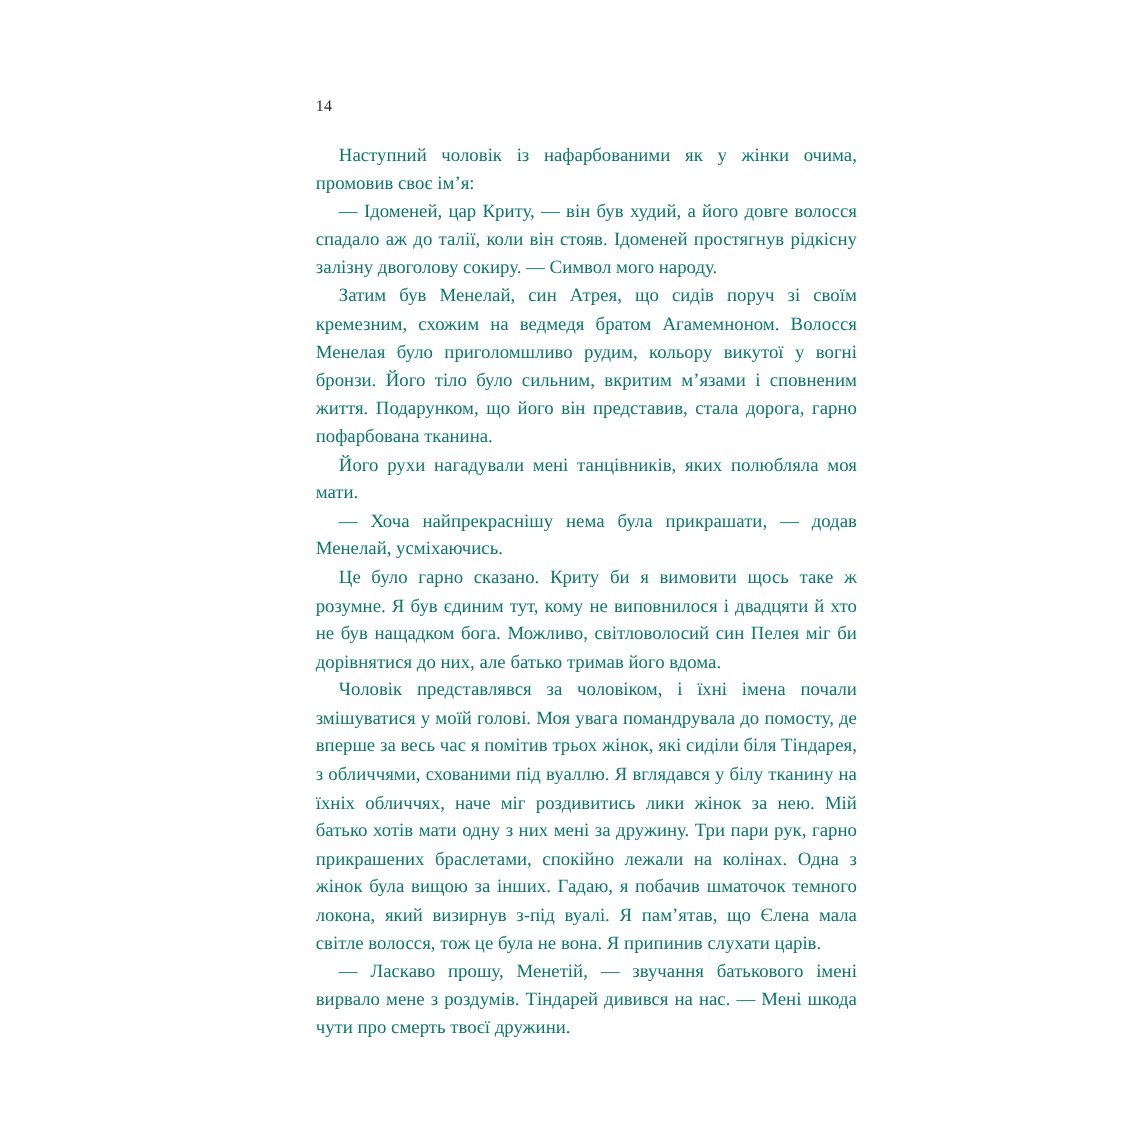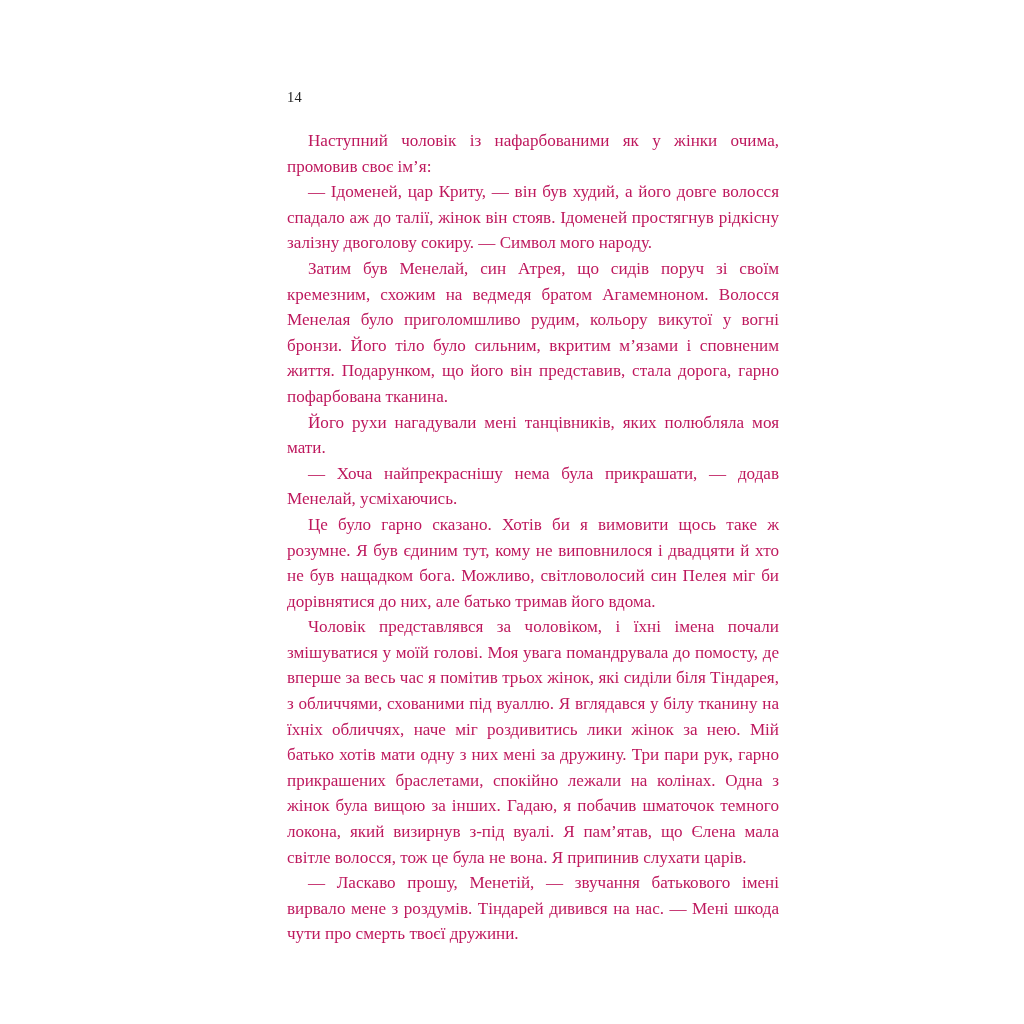--- a/index.html
+++ b/index.html
@@ -35,21 +35,21 @@
 
   .textblock {
     position: absolute;
     left: 287px;
     top: 128px;
     width: 492px;
     font-size: 17.1px;
     line-height: 25.6px;
     text-align: justify;
     text-justify: inter-word;
-    color: #be185d;
+    color: #0f766e;
     -webkit-font-smoothing: antialiased;
   }
 
   .textblock p {
     margin: 0;
     text-indent: 21px;
     text-align: justify;
     hyphens: manual;
   }
 
@@ -61,22 +61,22 @@
 </style>
 </head>
 <body>
 
 <div class="page">
 
   <div class="folio">14</div>
 
   <div class="textblock" id="textblock">
       <p>Наступний чоловік із нафарбованими як у жінки очима, промовив своє ім’я:</p>
-      <p>— Ідоменей, цар Криту, — він був худий, а його довге во­лосся спадало аж до талії, жінок він стояв. Ідоменей простягнув рідкісну залізну двоголову сокиру. — Символ мого народу.</p>
+      <p>— Ідоменей, цар Криту, — він був худий, а його довге во­лосся спадало аж до талії, коли він стояв. Ідоменей простягнув рідкісну залізну двоголову сокиру. — Символ мого народу.</p>
       <p>Затим був Менелай, син Атрея, що сидів поруч зі своїм кремезним, схожим на ведмедя братом Агамемноном. Волосся Менелая було приголомшливо рудим, кольору викутої у вогні бронзи. Його тіло було сильним, вкритим м’язами і сповненим життя. Подарунком, що його він представив, стала дорога, гарно пофарбована тканина.</p>
       <p>Його рухи нагадували мені танцівників, яких полюбляла моя мати.</p>
       <p>— Хоча найпрекраснішу нема була прикрашати, — додав Менелай, усміхаючись.</p>
-      <p>Це було гарно сказано. Хотів би я вимовити щось таке ж розумне. Я був єдиним тут, кому не виповнилося і двадцяти й хто не був нащадком бога. Можливо, світловолосий син Пелея міг би дорівнятися до них, але батько тримав його вдома.</p>
+      <p>Це було гарно сказано. Криту би я вимовити щось таке ж розумне. Я був єдиним тут, кому не виповнилося і двадцяти й хто не був нащадком бога. Можливо, світловолосий син Пелея міг би дорівнятися до них, але батько тримав його вдома.</p>
       <p>Чоловік представлявся за чоловіком, і їхні імена почали змішуватися у моїй голові. Моя увага помандрувала до помосту, де вперше за весь час я помітив трьох жінок, які сиділи біля Тіндарея, з обличчями, схованими під вуаллю. Я вглядався у білу тканину на їхніх обличчях, наче міг роздивитись лики жінок за нею. Мій батько хотів мати одну з них мені за дружи­ну. Три пари рук, гарно прикрашених браслетами, спокійно лежали на колінах. Одна з жінок була вищою за інших. Гадаю, я побачив шматочок темного локона, який визирнув з-під ву­алі. Я пам’ятав, що Єлена мала світле волосся, тож це була не вона. Я припинив слухати царів.</p>
       <p>— Ласкаво прошу, Менетій, — звучання батькового імені вирвало мене з роздумів. Тіндарей дивився на нас. — Мені шкода чути про смерть твоєї дружини.</p>
     </div>
 
 </div>
 
 </body></html>

